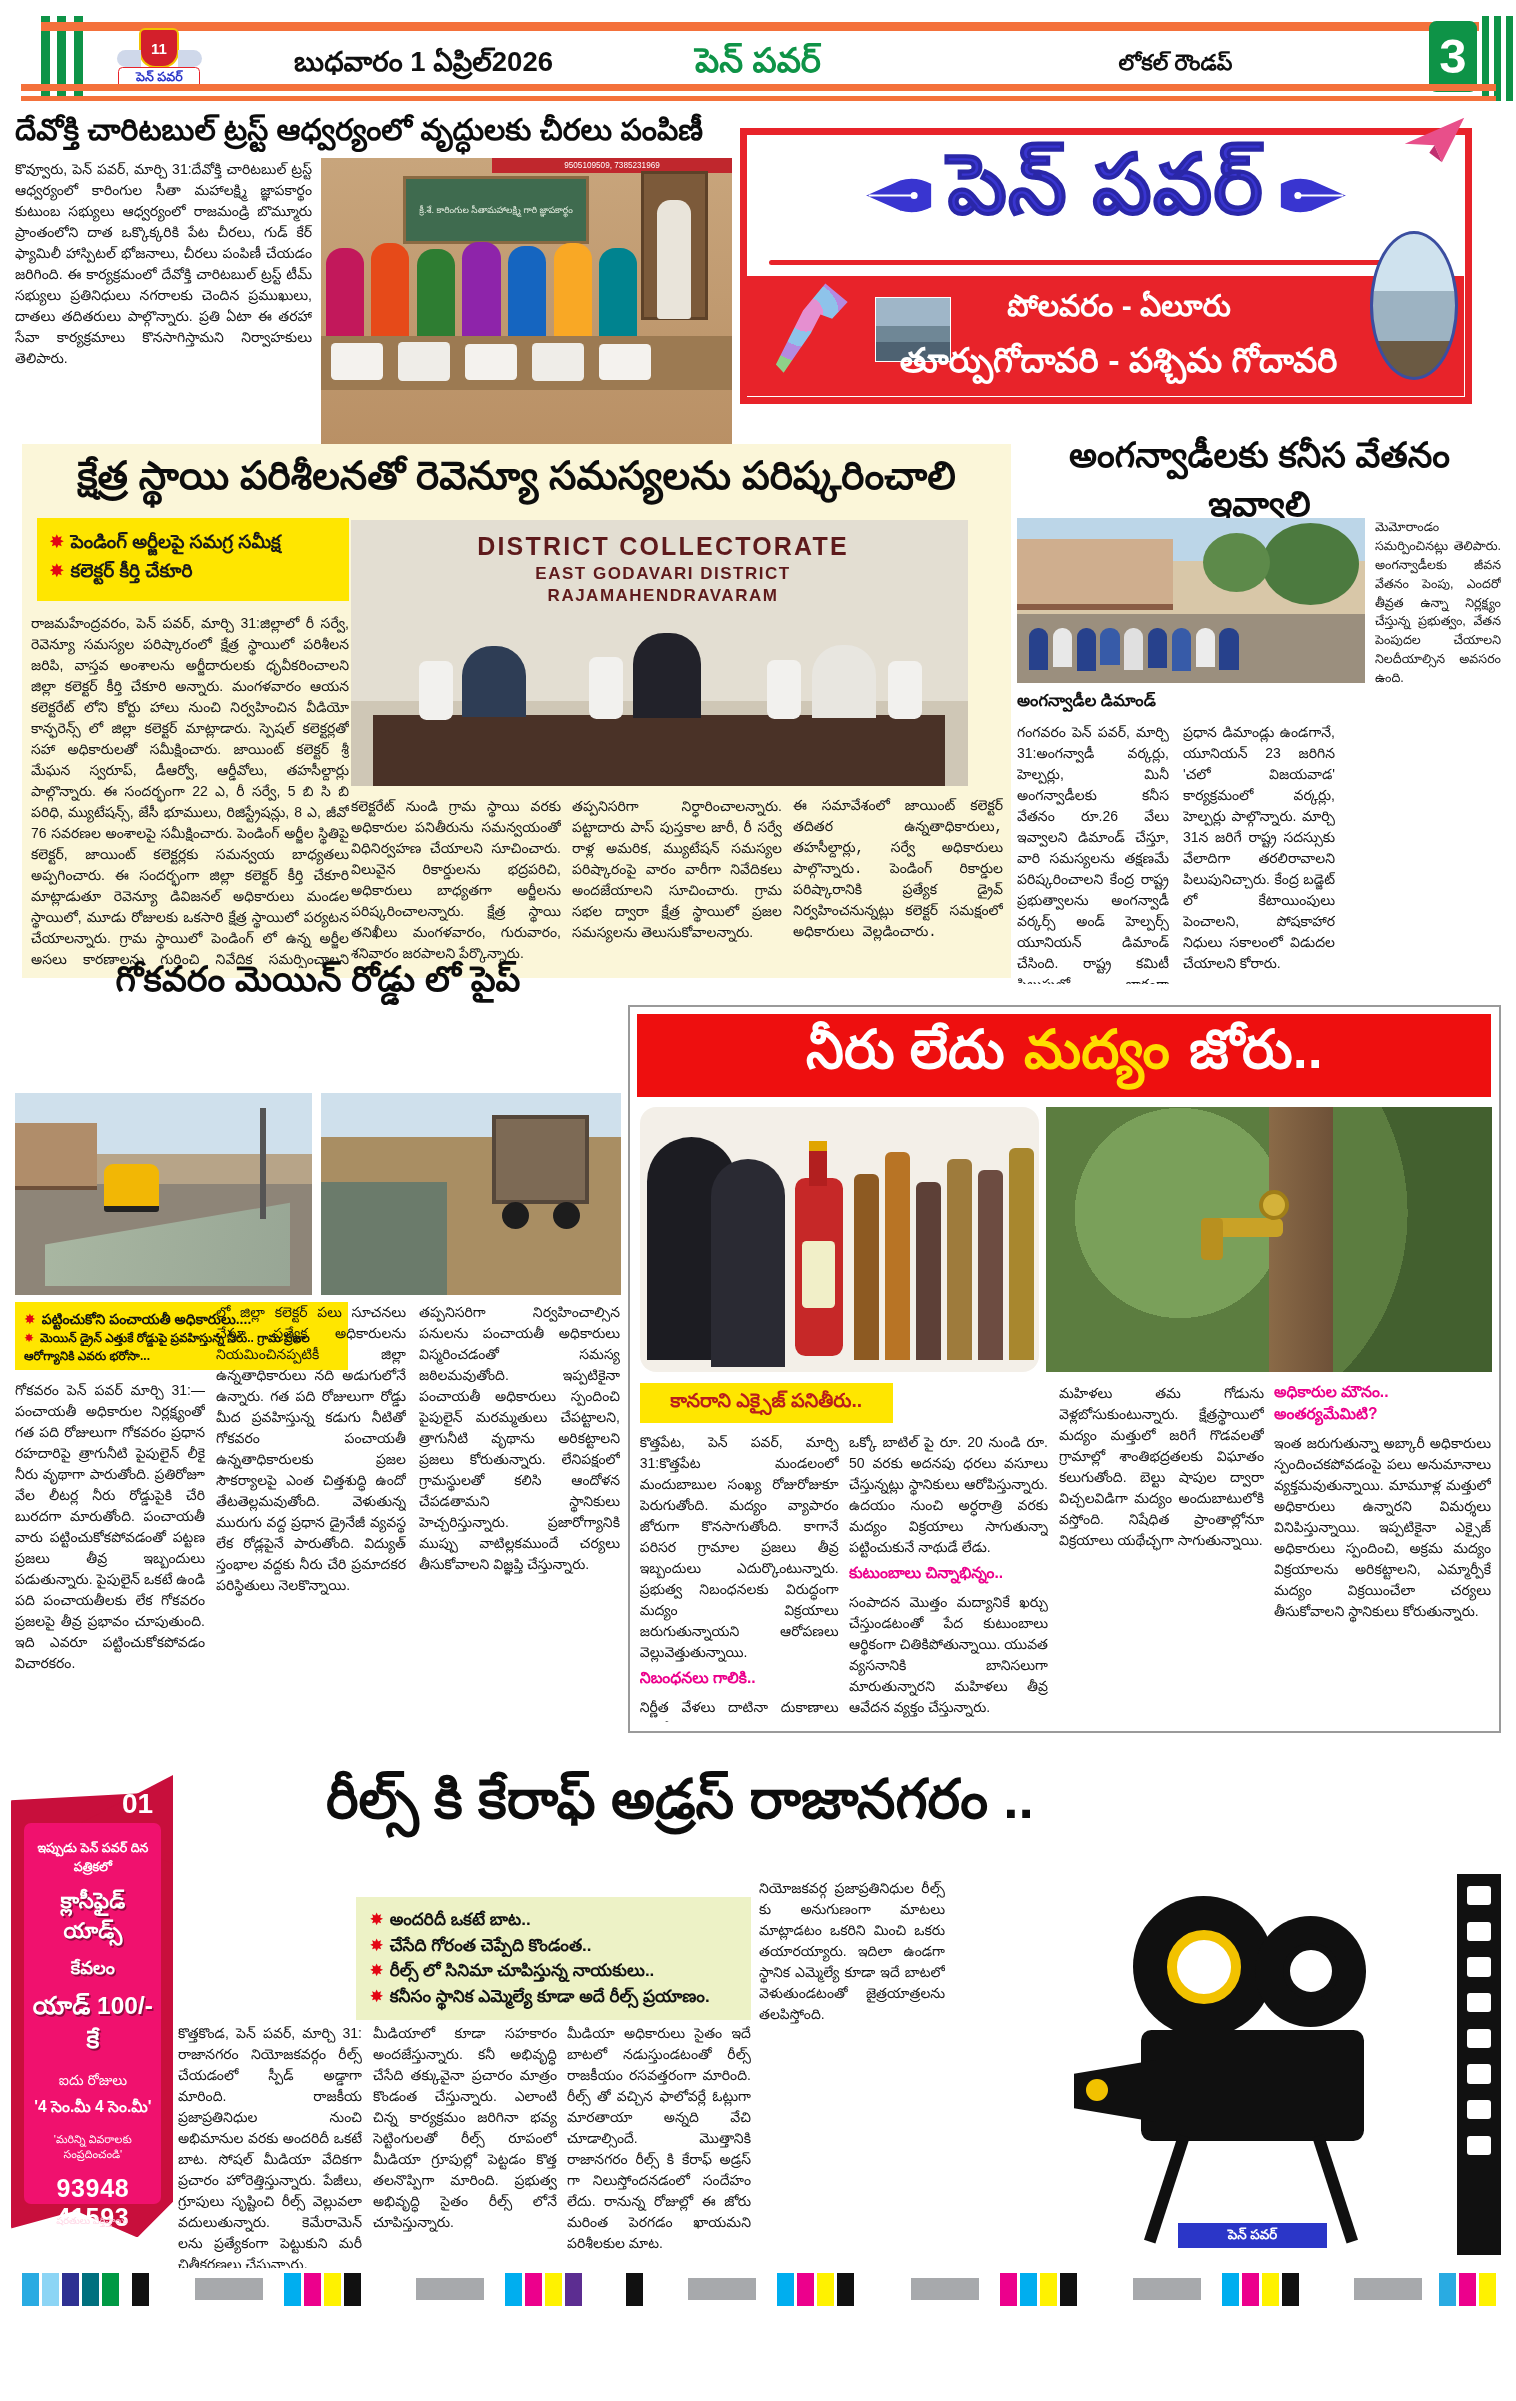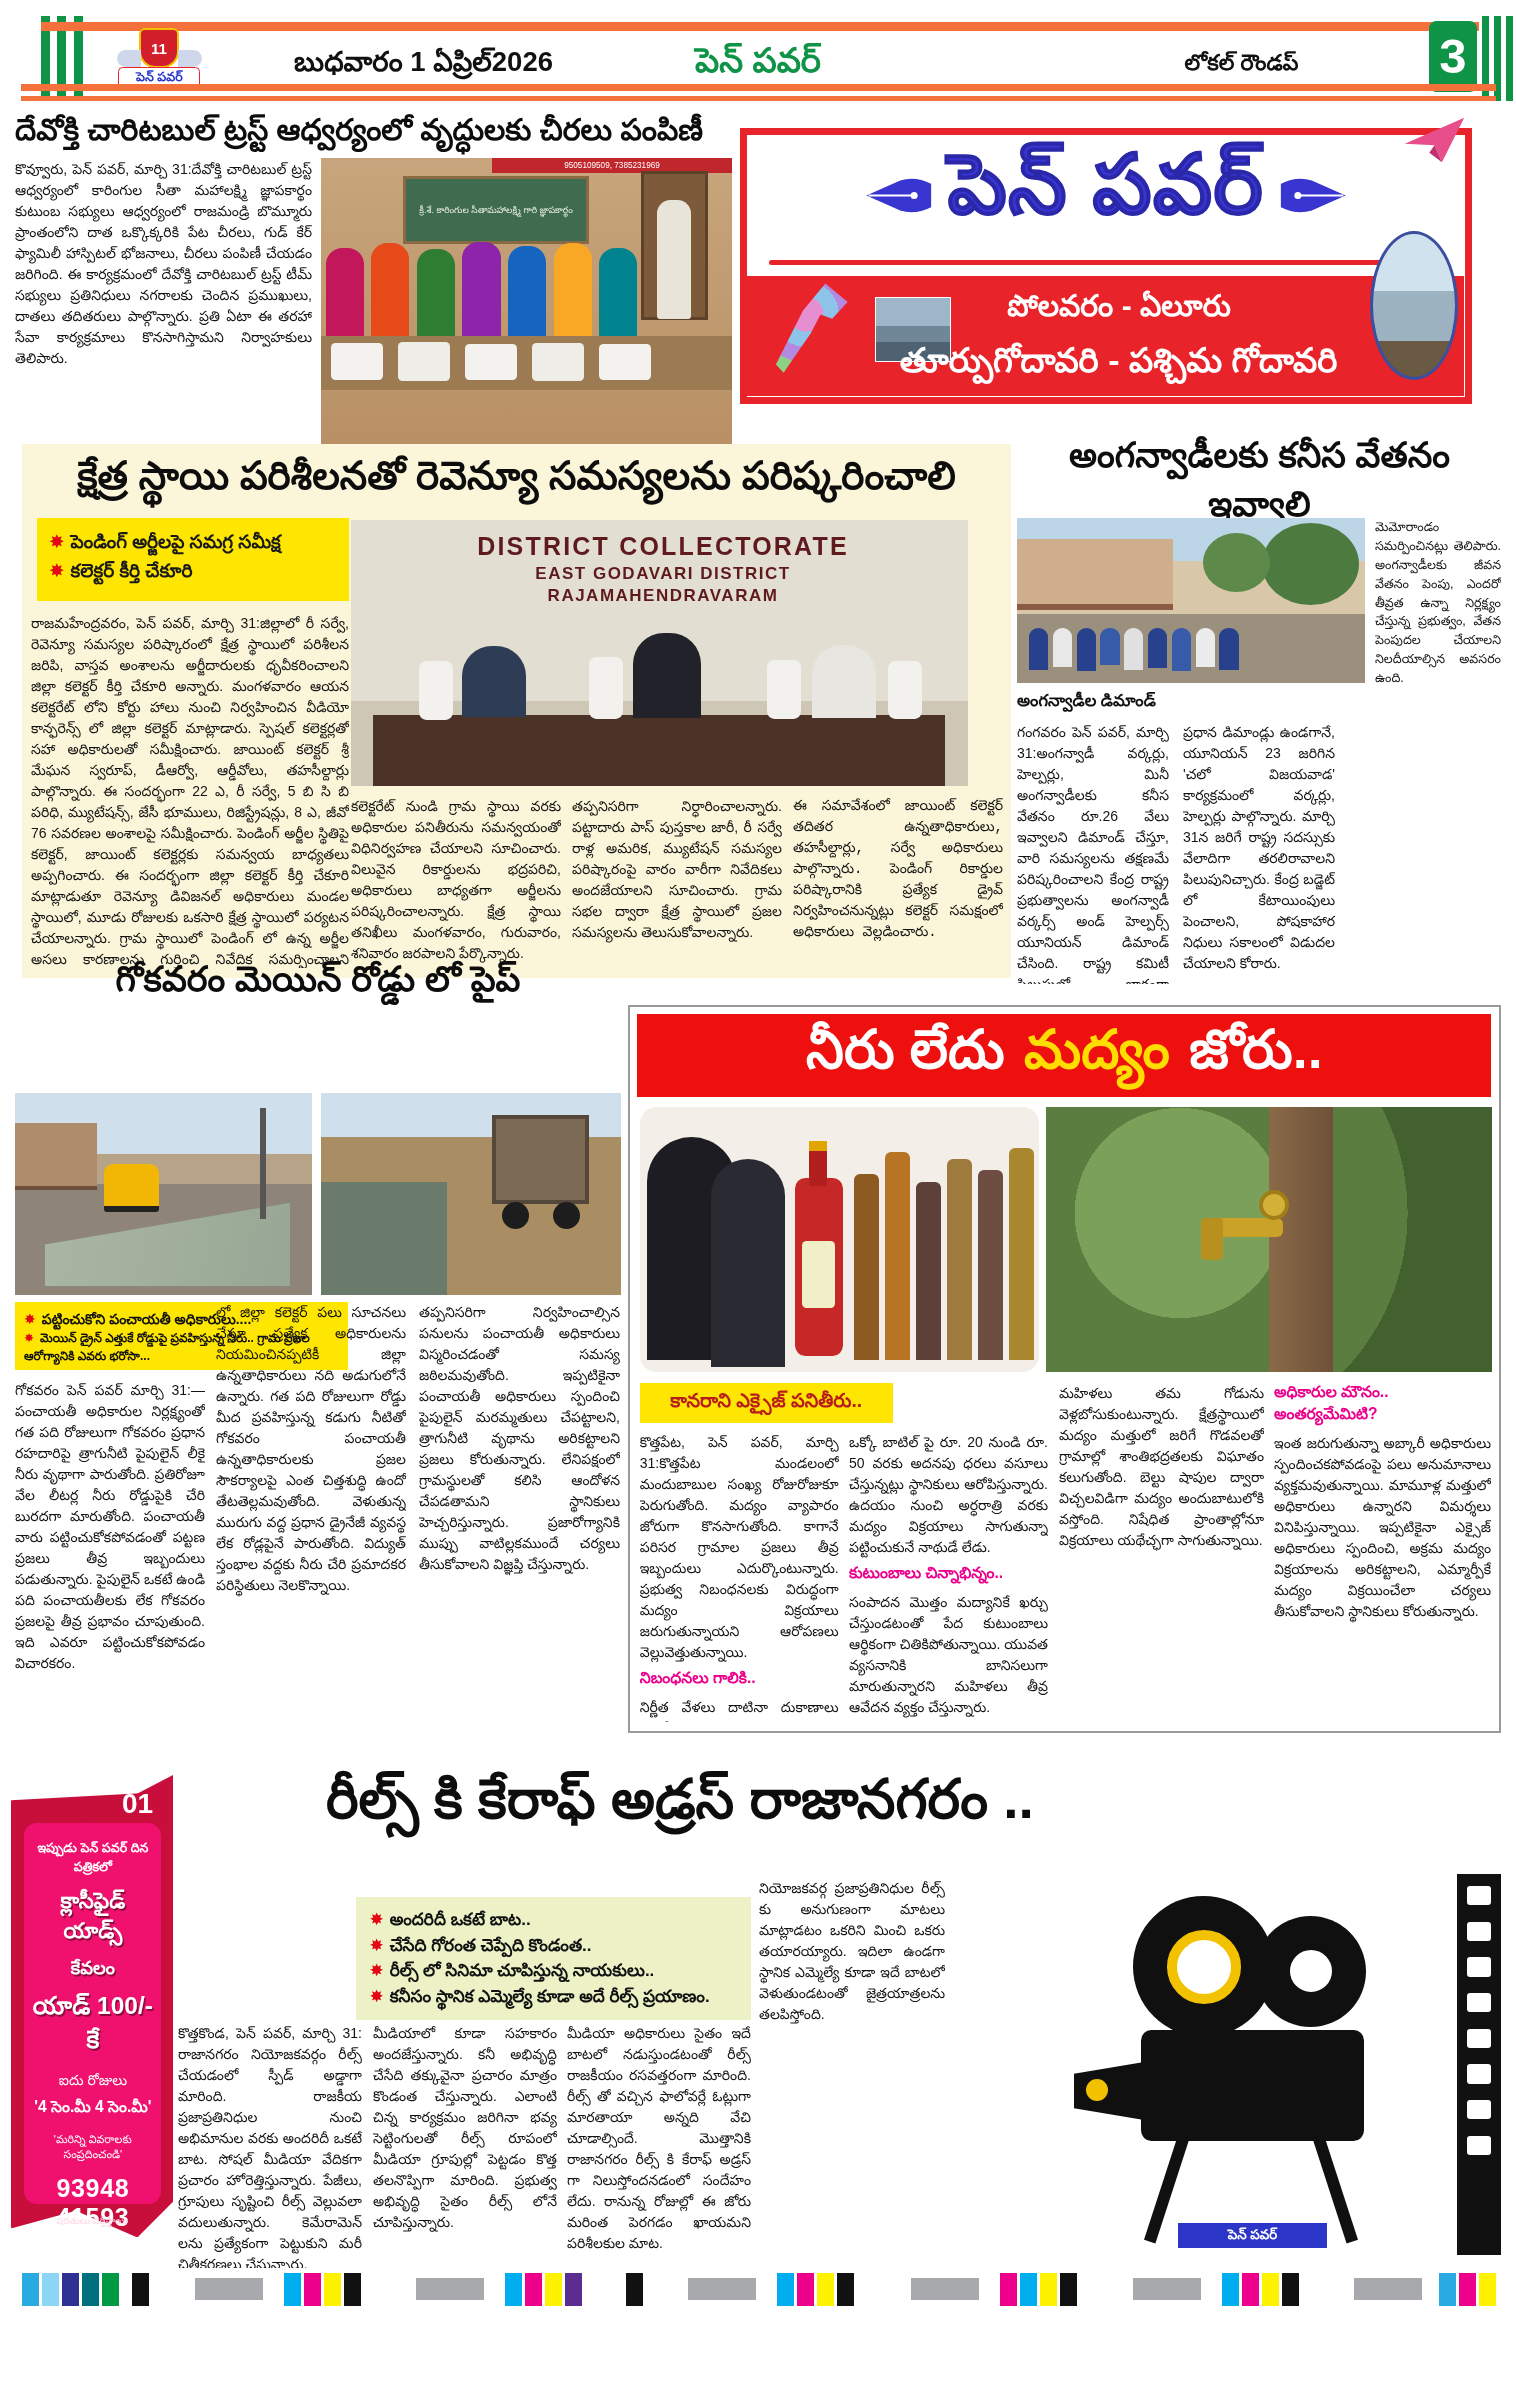--- a/index.html
+++ b/index.html
@@ -37,21 +37,21 @@
         <span style="color:#fff;font-weight:bold;font-size:15px;">11</span>
       </div>
       <div class="abs" style="left:6px;top:22px;width:85px;height:16.4px;background:linear-gradient(90deg,#cfd8ea 0 28%,transparent 28% 72%,#cfd8ea 72%);border-radius:9px;"></div>
       <div class="abs" style="left:7.4px;top:39px;width:82px;height:22px;background:#fff;border:1.5px solid #E8232A;border-radius:4.5px;display:flex;align-items:center;justify-content:center;">
         <span style="color:#2b36c8;font-weight:bold;font-size:12.6px;">పెన్ పవర్</span>
       </div>
     </div>
 
     <div class="abs" style="left:245px;top:30px;width:357px;font-size:27.5px;font-weight:bold;color:#111;text-align:center;">బుధవారం 1 ఏప్రిల్2026</div>
     <div class="abs" style="left:624px;top:25px;width:268px;font-size:34px;font-weight:bold;color:#0E9347;text-align:center;">పెన్ పవర్</div>
-    <div class="abs" style="left:1130px;top:34px;width:223px;font-size:22px;font-weight:bold;color:#111;text-align:center;">లోకల్ రౌండప్</div>
+    <div class="abs" style="left:1064px;top:34px;width:223px;font-size:22px;font-weight:bold;color:#111;text-align:center;">లోకల్ రౌండప్</div>
 
     <div class="abs" style="left:1429px;top:4.5px;width:48px;height:71px;background:#0E9347;border-radius:7.4px;display:flex;align-items:center;justify-content:center;">
       <span style="color:#fff;font-weight:bold;font-size:49px;line-height:1;">3</span>
     </div>
     <div class="abs" style="left:1482px;top:0;width:34px;height:85px;">
       <div class="greenbar" style="left:0;width:7.4px;"></div>
         <div class="greenbar" style="left:12px;width:7.4px;"></div>
         <div class="greenbar" style="left:24px;width:7.4px;"></div>
     </div>
     <div class="abs" style="left:21px;top:68px;width:1475px;height:6.7px;background:#F4713B;"></div>
@@ -241,21 +241,21 @@
     <div class="abs" style="left:644px;top:376px;width:217px;height:339px;overflow:hidden;">
       <div class="pink-sub" style="margin-top:0;">అధికారుల మౌనం.. అంతర్యమేమిటి?</div>
       <p class="jtext">ఇంత జరుగుతున్నా అబ్కారీ అధికారులు స్పందించకపోవడంపై పలు అనుమానాలు వ్యక్తమవుతున్నాయి. మామూళ్ల మత్తులో అధికారులు ఉన్నారని విమర్శలు వినిపిస్తున్నాయి. ఇప్పటికైనా ఎక్సైజ్ అధికారులు స్పందించి, అక్రమ మద్యం విక్రయాలను అరికట్టాలని, ఎమ్మార్పీకే మద్యం విక్రయించేలా చర్యలు తీసుకోవాలని స్థానికులు కోరుతున్నారు.</p>
     </div>
   </div>
 
   <div class="abs" style="left:11px;top:1775px;width:162px;height:479px;">
     <div class="abs" style="left:0;top:16.4px;width:162px;height:446px;background:#C80F3C;border-radius:10.4px;clip-path:polygon(0 2%,100% 0,100% 92%,78% 100%,40% 94%,0 98%);"></div>
     <div class="abs" style="left:68px;top:0;width:94px;height:89px;background:#C80F3C;clip-path:polygon(100% 0,100% 100%,0 55%);"></div>
     <div style="position:absolute;left:111px;top:13.4px;color:#fff;font-weight:bold;font-size:28px;">01</div>
-    <div class="abs" style="left:13.4px;top:48px;width:137px;height:381px;background:#F0116E;border-radius:13px;padding:16.4px 7.4px 7.4px 7.4px;text-align:center;color:#fff;">
+    <div class="abs" style="left:13.4px;top:48px;width:137px;height:381px;background:#F0116E;border-radius:7px;padding:16.4px 7.4px 7.4px 7.4px;text-align:center;color:#fff;">
       <div style="font-size:12.6px;font-weight:bold;line-height:1.5;">ఇప్పుడు పెన్ పవర్ దిన పత్రికలో</div>
       <div style="font-size:21.6px;font-weight:bold;margin-top:10.4px;text-shadow:1.5px 1.5px 0 #8d0a3e;">క్లాసీఫైడ్ యాడ్స్</div>
       <div style="font-size:18px;font-weight:bold;margin-top:10.4px;text-shadow:1.5px 1.5px 0 #8d0a3e;">కేవలం</div>
       <div style="font-size:24.5px;font-weight:bold;margin-top:9px;text-shadow:1.5px 1.5px 0 #8d0a3e;">యాడ్ 100/-కే</div>
       <div style="font-size:14px;margin-top:12px;">ఐదు రోజులు</div>
       <div style="font-size:15.6px;font-weight:bold;margin-top:6px;">'4 సెం.మీ 4 సెం.మీ'</div>
       <div style="font-size:11px;margin-top:13.4px;">'మరిన్ని వివరాలకు సంప్రదించండి'</div>
       <div style="font-size:25px;font-weight:bold;margin-top:10.4px;letter-spacing:0.7px;">93948 41593</div>
     </div>
     <div style="position:absolute;left:0;top:440px;width:162px;text-align:center;color:#ffd7e6;font-size:9.7px;">షరతులు వర్తిస్తాయి</div>

